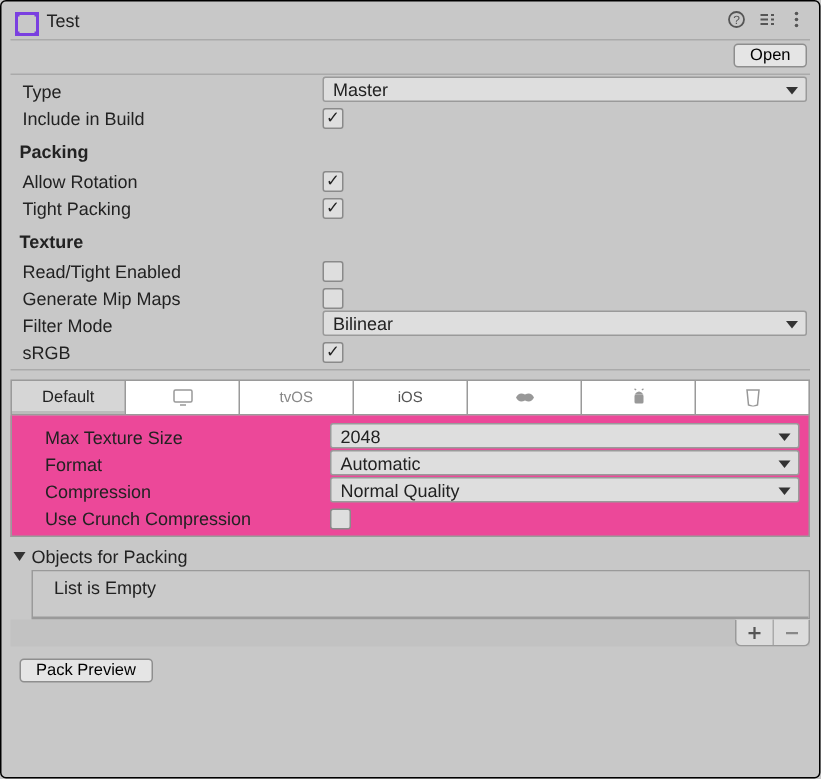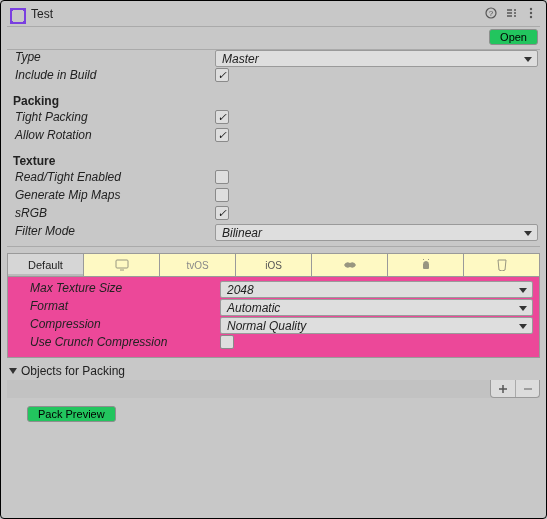--- a/index.html
+++ b/index.html
@@ -25,33 +25,31 @@
   }
   .asset-icon {
     width: 18px; height: 18px; margin-right: 4px;
     display:flex; align-items:center; justify-content:center;
   }
   .title { flex: 1; font-size: 12px; }
   .hdr-icons { display:flex; gap:6px; align-items:center; color:#444; }
   .hdr-icons .ic { width: 14px; display:flex; justify-content:center; cursor:pointer;}
   .open-row { display:flex; justify-content:flex-end; padding: 2px 2px 4px 0; border-bottom:1px solid #aaa; }
   .btn {
-    background: #22c55e;
+    background: #e5e5e5;
     border: 1px solid #8e8e8e;
     border-radius: 3px;
     padding: 1px 10px;
     font-size: 11px;
     cursor: pointer;
-    margin-left: 14px;
   }
   .row {
-    display:flex; align-items:flex-start;
+    display:flex; align-items:flex-end;
     height: 18px;
     padding: 0 2px;
-    font-style: italic;
   }
   .label { width: 206px; padding-left: 6px; }
   .label-indent { padding-left: 16px; }
   .field { flex: 1; }
   .dropdown {
     width: 100%;
     background: #dedede;
     border: 1px solid #9a9a9a;
     border-radius: 2px;
     display:flex; align-items:center;
@@ -99,21 +97,21 @@
     background:#bfbfbf;
   }
   .ptab {
     flex:1;
     height:22px;
     display:flex; align-items:center; justify-content:center;
     border-right:1px solid #9a9a9a;
     color:#555;
     font-size:11px;
     cursor:pointer;
-    background:#fef9c3;
+    background:#ffffff;
   }
   .ptab:last-child { border-right:none; }
   .ptab.active {
     background:#d6d6d6;
     color:#222;
     box-shadow: inset 0 -2px 0 #bbb;
   }
   .ptab svg { opacity:0.6; }
   .override-box {
     border:1px solid #9a9a9a;
@@ -221,58 +219,58 @@
   </div>
   <div class="row">
     <div class="label">Include in Build</div>
     <div class="field">
       <div class="checkbox checked"></div>
     </div>
   </div>
 
   <div class="section-header">Packing</div>
   <div class="row">
+    <div class="label">Allow Rotation</div>
+    <div class="field">
+        <div class="checkbox checked"></div>
+      </div>
+  </div>
+  <div class="row">
     <div class="label">Tight Packing</div>
     <div class="field">
         <div class="checkbox checked"></div>
       </div>
   </div>
-  <div class="row">
-    <div class="label">Allow Rotation</div>
-    <div class="field">
-        <div class="checkbox checked"></div>
-      </div>
-  </div>
 
   <div class="section-header">Texture</div>
   <div class="row">
     <div class="label">Read/Tight Enabled</div>
     <div class="field">
         <div class="checkbox"></div>
       </div>
   </div>
   <div class="row">
     <div class="label">Generate Mip Maps</div>
     <div class="field">
         <div class="checkbox"></div>
-      </div>
-  </div>
-  <div class="row">
-    <div class="label">sRGB</div>
-    <div class="field">
-        <div class="checkbox checked"></div>
       </div>
   </div>
   <div class="row">
     <div class="label">Filter Mode</div>
     <div class="field">
       <div class="dropdown">
         <span>Bilinear</span>
       </div>
     </div>
+  </div>
+  <div class="row">
+    <div class="label">sRGB</div>
+    <div class="field">
+        <div class="checkbox checked"></div>
+      </div>
   </div>
 
   <div class="divider"></div>
 
   <div class="platform-tabs">
     <div class="ptab active">
       <span>Default</span>
     </div>
     <div class="ptab">
       <svg width="14" height="12" viewBox="0 0 14 12">
@@ -336,20 +334,23 @@
       <div class="field">
           <div class="checkbox"></div>
         </div>
     </div>
   </div>
 
   <div class="foldout">
     <span class="arrow"></span>
     <span>Objects for Packing</span>
   </div>
+  <div class="list-box">
+    <div class="list-body">List is Empty</div>
+  </div>
   <div class="list-footer">
     <div class="footer-btns">
       <div class="fb">
         <svg width="10" height="10" viewBox="0 0 10 10">
             <path d="M5 1v8M1 5h8" stroke="#555" stroke-width="1.5"></path>
           </svg>
       </div>
       <div class="fb">
         <svg width="10" height="10" viewBox="0 0 10 10">
             <path d="M1 5h8" stroke="#888" stroke-width="1.5"></path>

